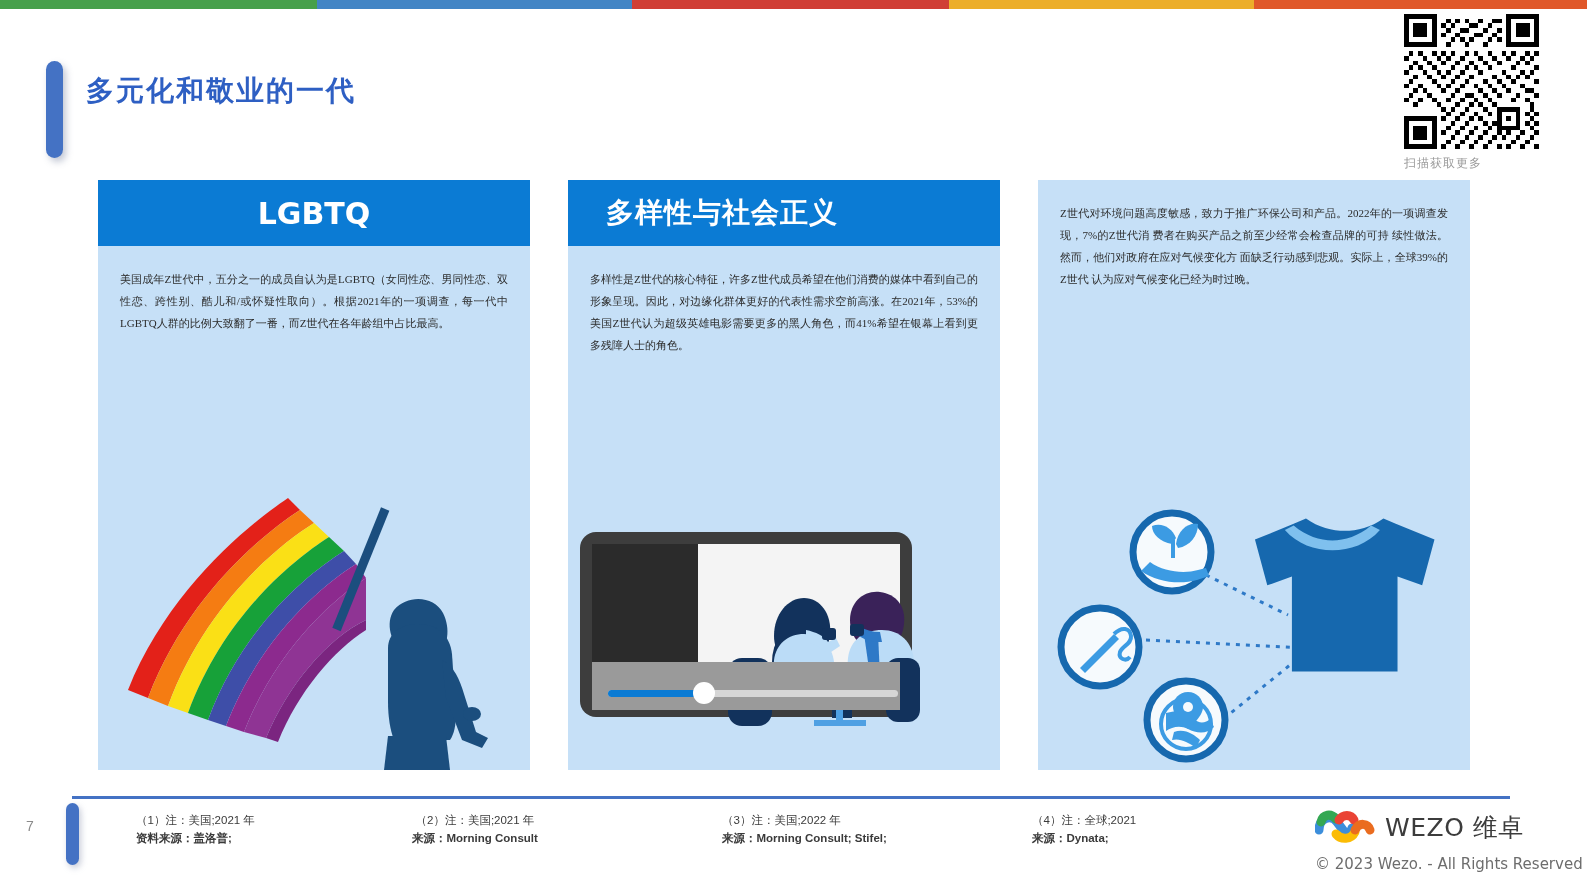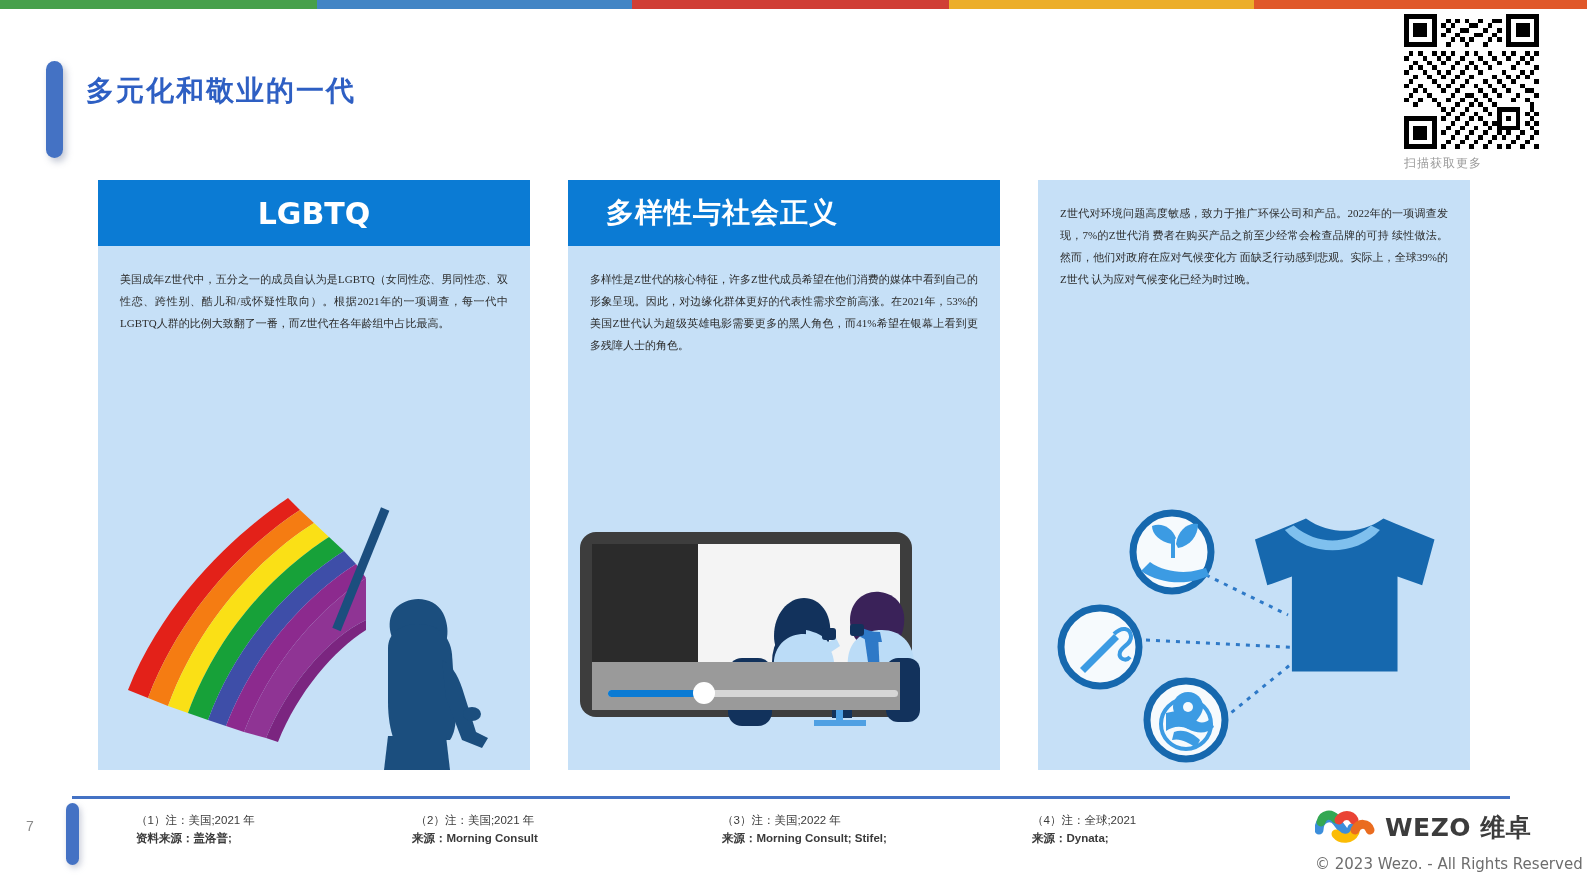--- a/index.html
+++ b/index.html
@@ -77,21 +77,21 @@
   .note { position:absolute; font-size:11.5px; line-height:1.55; color:#3a3a3a; white-space:nowrap; }
   .note .l2 { display:block;font-weight:bold; }
   .note.n1 { left:136px; }
   .note.n2 { left:412px;text-align:center; }
   .note.n3 { left:722px; }
   .note.n4 { left:1032px; }
 
   .brand { position:absolute; left:1315px; top:808px; width:240px; }
   .brand-row { display:flex; align-items:center; gap:8px; }
   .brand-name {
-    font-size:25px; font-weight:700; color:#3c3c3c; letter-spacing:.5px;
+    font-size:25px; font-weight:400; color:#3c3c3c; letter-spacing:.5px;
     font-family:"DejaVu Sans","Liberation Sans",sans-serif; white-space:nowrap;
   }
   .copyright {
     margin-top:9px; font-size:15px; color:#6d6d6d; white-space:nowrap;
     font-family:"DejaVu Sans","Liberation Sans",sans-serif;
   }
 </style>
 </head>
 <body>
 

